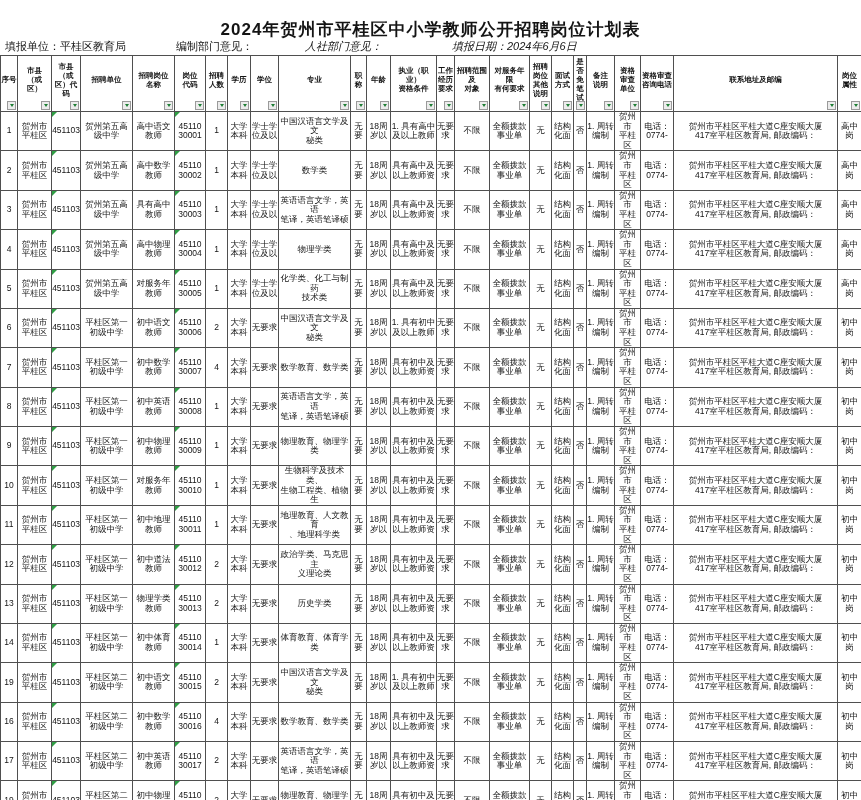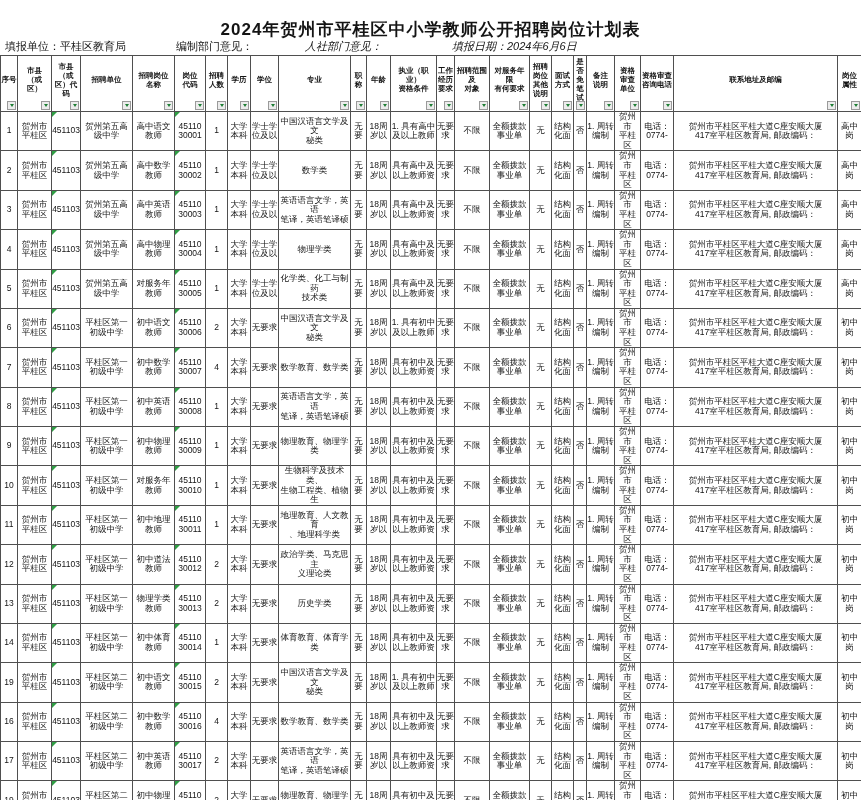--- a/index.html
+++ b/index.html
@@ -463,21 +463,21 @@
         </td>
         <td>
           <span class="tri"></span>
           <div class="cv">451103</div>
         </td>
         <td>
           <div class="cv">贺州第五高
 级中学</div>
         </td>
         <td>
-          <div class="cv">高中英语
+          <div class="cv">具有高中
 教师</div>
         </td>
         <td>
           <span class="tri"></span>
           <div class="cv">45110
 30003</div>
         </td>
         <td>
           <div class="cv">1</div>
         </td>

